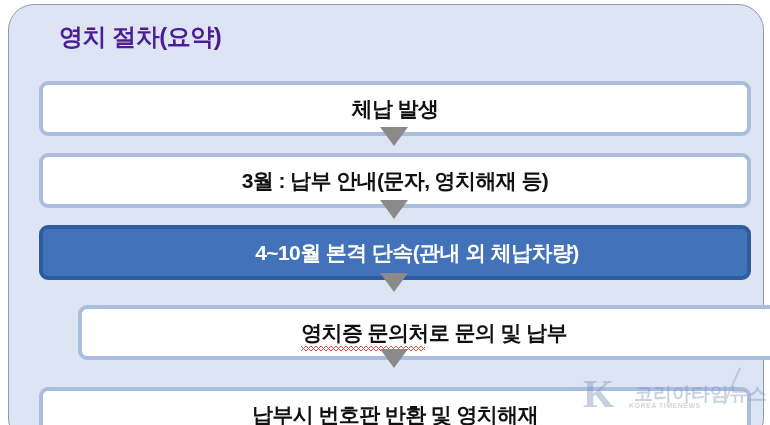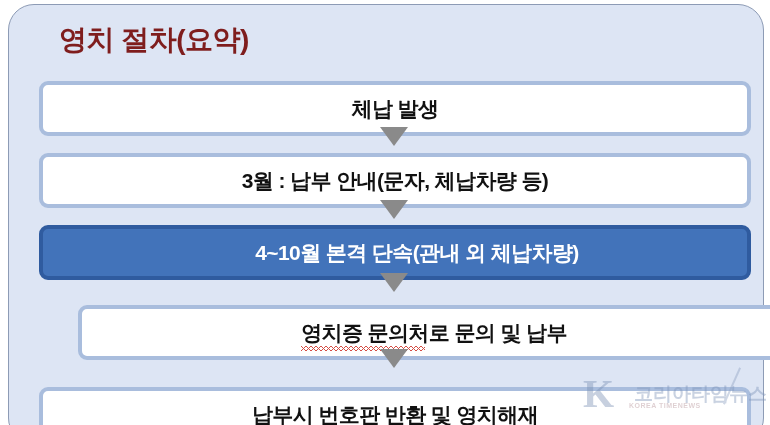--- a/index.html
+++ b/index.html
@@ -29,23 +29,23 @@
     border: 1px solid #8d9bb5;
     border-radius: 26px;
     box-sizing: border-box;
   }
 
   
   #title {
     position: absolute;
     left: 50px;
     top: 16px;
-    font-size: 28px;
-    font-weight: bold;
-    color: #7f1d1d;
+    font-size: 24px;
+    font-weight: bold;
+    color: #4c1d95;
     letter-spacing: -0.5px;
     white-space: nowrap;
   }
 
   
   .fbox {
     position: absolute;
     left: 30px;
     width: 712px;
     height: 55px;
@@ -165,21 +165,21 @@
   <div id="panel">
 
     <div id="title">영치 절차(요약)</div>
 
     <div class="fbox" id="box-0">
       <span class="ftext">체납 발생</span>
     </div>
     <div class="arrow" id="arrow-0"></div>
 
     <div class="fbox" id="box-1">
-      <span class="ftext">3월 : 납부 안내(문자, 체납차량 등)</span>
+      <span class="ftext">3월 : 납부 안내(문자, 영치해재 등)</span>
     </div>
     <div class="arrow" id="arrow-1"></div>
 
     <div class="fbox highlight" id="box-2">
       <span class="ftext">4~10월 본격 단속(관내 외 체납차량)</span>
     </div>
     <div class="arrow" id="arrow-2"></div>
 
     <div class="fbox" id="box-3">
       <span class="ftext">영치증 문의처로 문의 및 납부<span class="squiggle" id="sq-3"></span></span>

